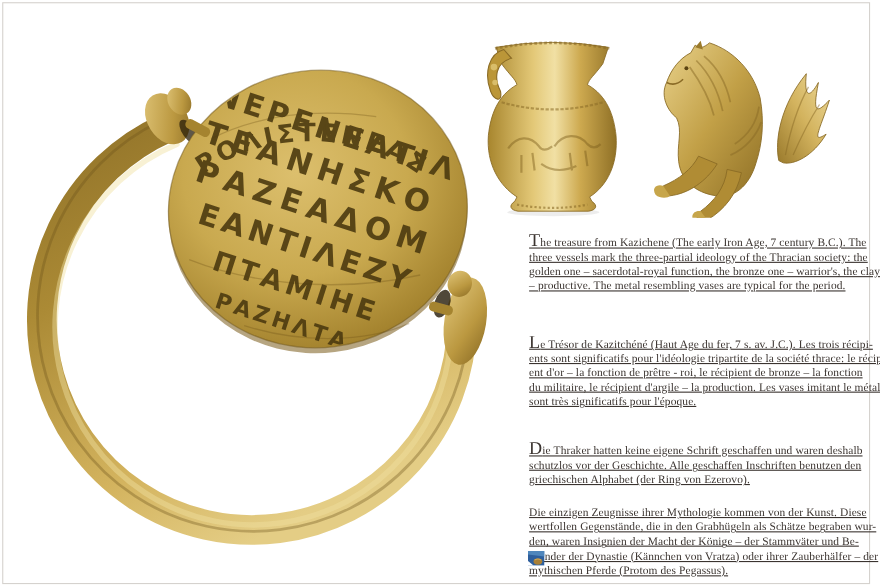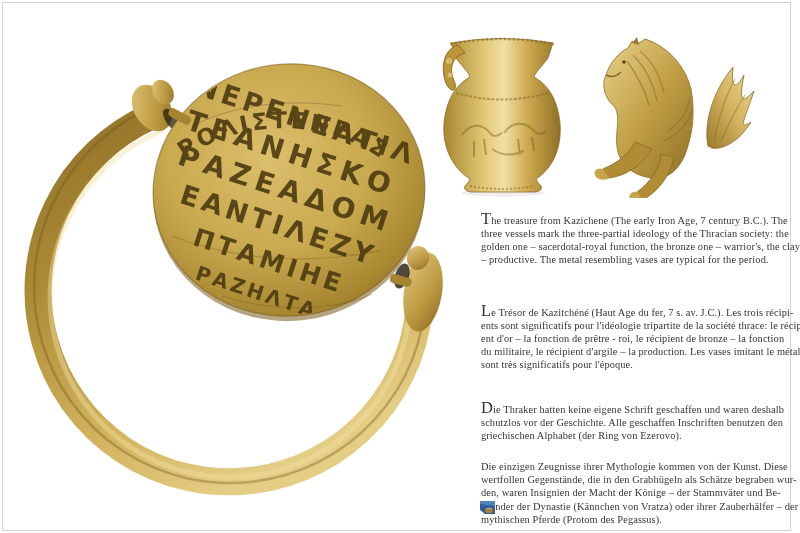--- a/index.html
+++ b/index.html
@@ -4,21 +4,21 @@
 <style>
   html,body{margin:0;padding:0;background:#ffffff;}
   body{width:800px;height:533px;position:relative;overflow:hidden;
        font-family:"Liberation Serif", serif;}
   .page-border{position:absolute;left:2px;top:2px;width:787px;height:527px;
        border:1px solid #d5d2ce;pointer-events:none;}
   .art{position:absolute;}
   .text-col{position:absolute;left:481px;top:0;width:300px;}
   .para{position:absolute;left:0;margin:0;white-space:pre;
         font-size:10.4px;line-height:13.1px;color:#3b3430;
-        letter-spacing:.1px;}
+        letter-spacing:.1px;text-decoration:underline;}
   .para.dropcap::first-letter{font-size:16.5px;line-height:13.1px;}
   .p-en{top:212px;}
   .p-fr{top:304px;}
   .p-de1{top:401px;}
   .p-de2{top:440.3px;margin-top:20px;}
   .thumb{position:absolute;left:480px;top:501px;width:15px;height:14px;}
 </style>
 </head>
 <body>
 

